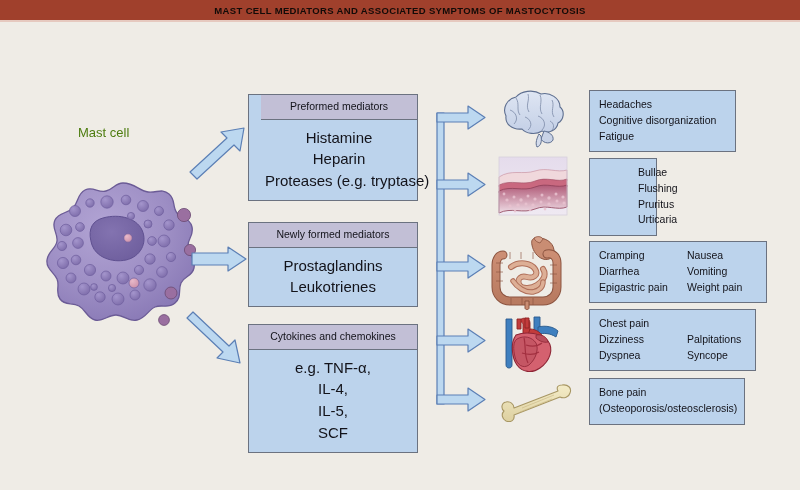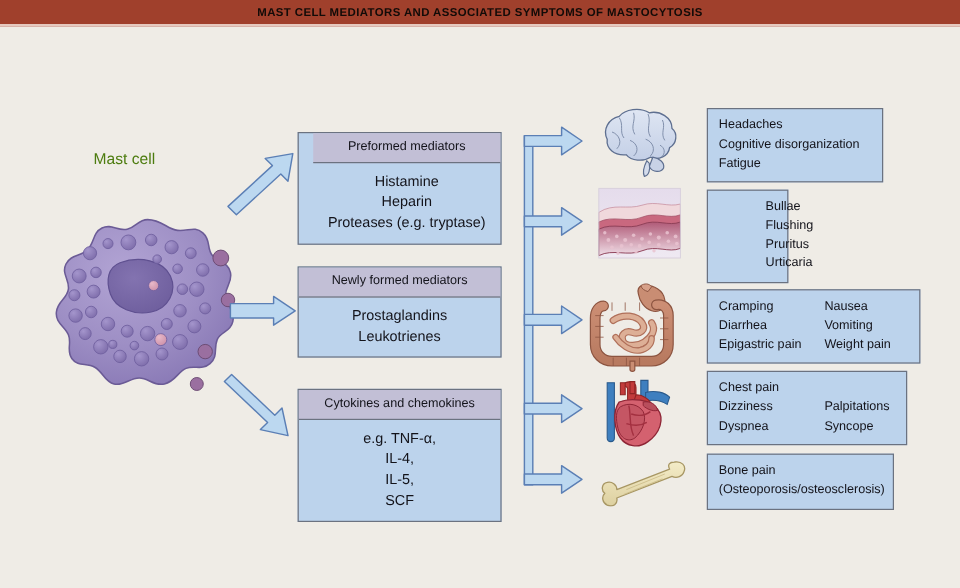--- a/index.html
+++ b/index.html
@@ -55,28 +55,28 @@
     background: #c2bfd6;
     border-bottom: 1px solid #6b7280;
     text-align: center;
     font-size: 10.5px;
     color: #13131a;
     padding: 6px 2px 6px 2px;
     line-height: 1.1;
   }
   .medbox .body {
     text-align: center;
-    font-size: 12px;
+    font-size: 15px;
     color: #13131a;
     padding: 7px 4px 8px 4px;
     line-height: 1.45;
   }
   .medbox .body div { white-space: nowrap; }
 
-  #medbox-0 { left: 248px; top: 110px; padding-left: 12px; }
+  #medbox-0 { left: 248px; top: 94px; padding-left: 12px; }
   #medbox-1 { left: 248px; top: 222px; }
   #medbox-2 { left: 248px; top: 324px; }
 
   
   .sympbox {
     position: absolute;
     border: 1px solid #6b7280;
     background: #bcd3ec;
     color: #13131a;
     font-size: 10.5px;

